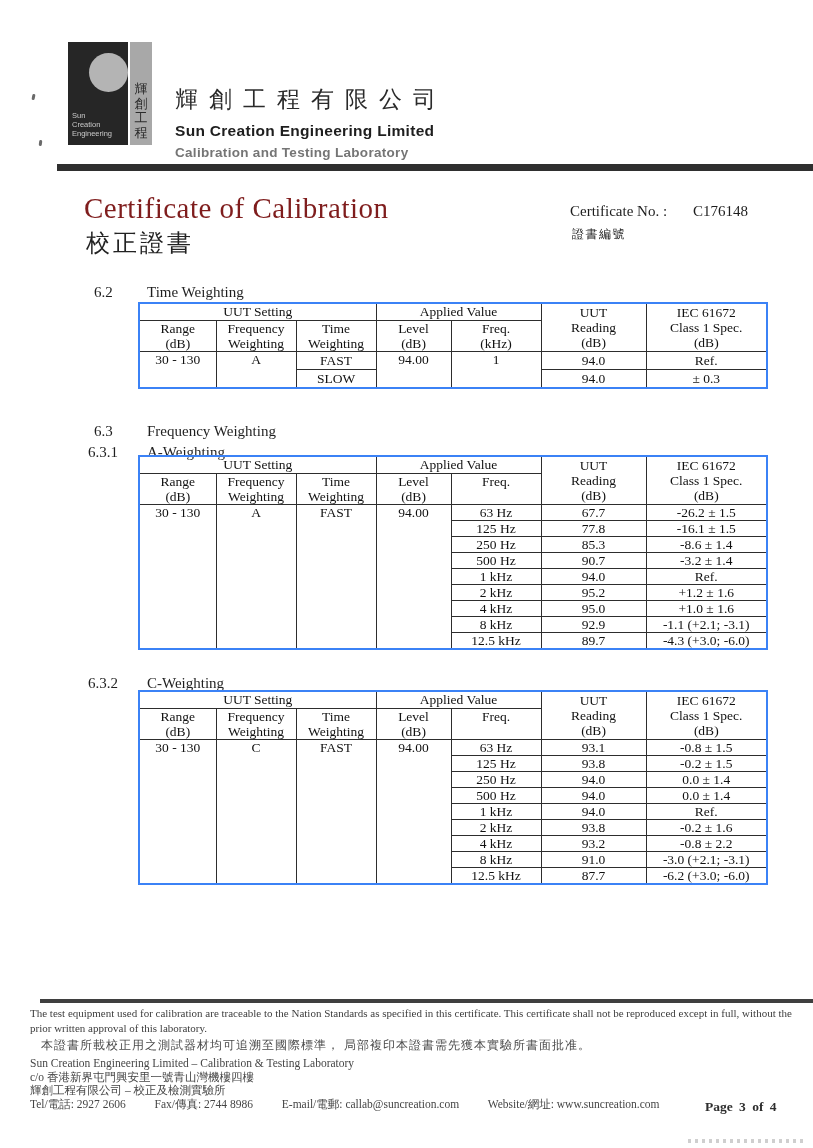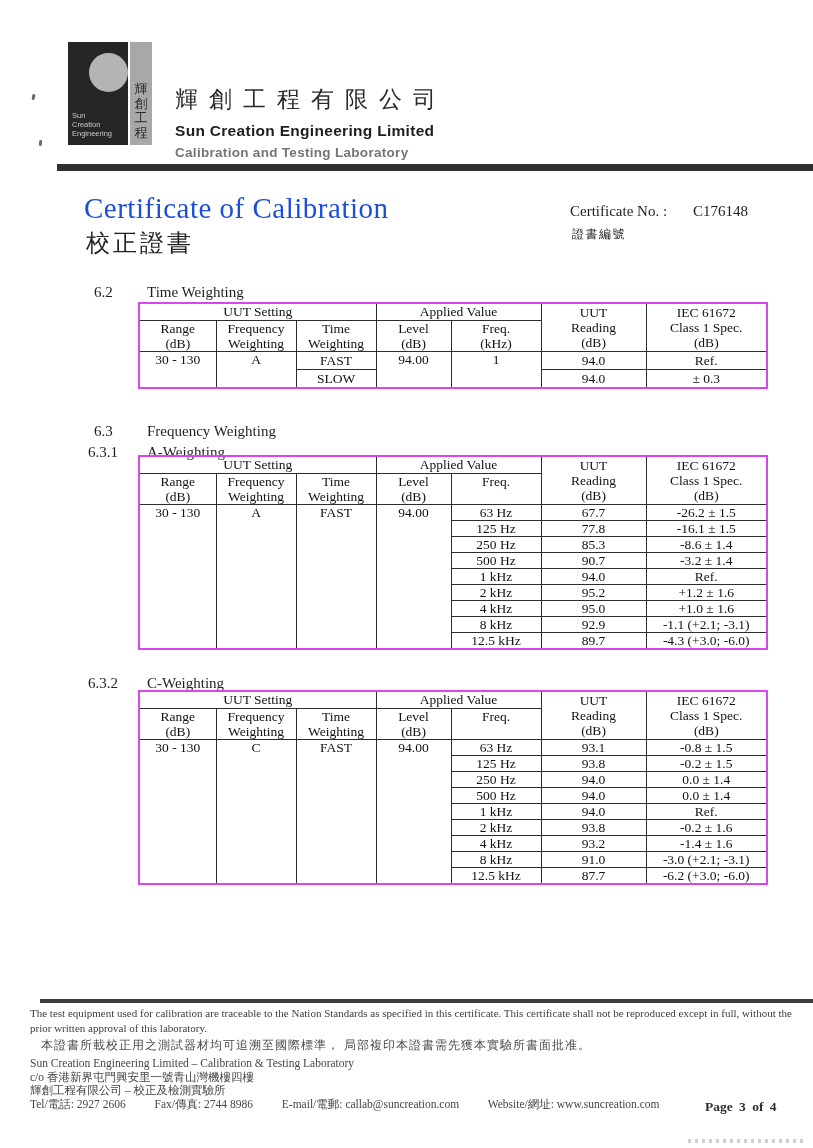--- a/index.html
+++ b/index.html
@@ -28,39 +28,39 @@
   .bar-top { position:absolute; left:57px; top:164px; width:756px; height:7px; background:#2f2f2f; }
   .bar-bottom { position:absolute; left:40px; top:999px; width:773px; height:4px; background:#3f3f3f; }
 
   .mark { position:absolute; width:3px; height:6px; background:#6a6a6a; border-radius:2px; }
   .mark1 { left:32px; top:94px; transform:rotate(12deg); }
   .mark2 { left:39px; top:140px; transform:rotate(8deg); }
   .artifact-dots { position:absolute; left:688px; top:1139px; width:118px; height:4px; opacity:.65;
     background:repeating-linear-gradient(90deg,#b5b5b5 0 3px, transparent 3px 7px); }
 
   
-  .title-en { position:absolute; left:84px; top:192px; font-size:29px; color:#1d4ed8; letter-spacing:0.5px; }
+  .title-en { position:absolute; left:84px; top:192px; font-size:29px; color:#7f1d1d; letter-spacing:0.5px; }
   .title-zh { position:absolute; left:86px; top:227px; font-size:24px; letter-spacing:3px; color:#222; }
   .certno  { position:absolute; left:570px; top:203px; font-size:15px; color:#1d1d1d; white-space:nowrap;text-align:center; }
   .certno .lbl { margin-right:26px; }
   .certno-zh { position:absolute; left:572px; top:226px; font-size:12px; letter-spacing:1.5px; color:#222; }
 
   
   .sec { position:absolute; font-size:15px; color:#1f1f1f; white-space:nowrap; }
   .sec .num { display:inline-block; width:53px; }
   .sec62  { left:94px; top:284px; }
   .sec63  { left:94px; top:423px; }
   .sec631 { left:88px; top:444px; }
   .sec631 .num { width:59px; }
   .sec632 { left:88px; top:675px; }
   .sec632 .num { width:59px; }
 
   
   .tbl-wrap { position:absolute; }
-  .cal-table { border-collapse:collapse; table-layout:fixed; border:2px solid #d946ef; }
+  .cal-table { border-collapse:collapse; table-layout:fixed; border:2px solid #3b82f6; }
   .cal-table td { border:1.5px solid #2d2d2d; font-size:13.5px; text-align:center; padding:0 2px;
     line-height:16px; color:#111; overflow:hidden; white-space:nowrap; }
   .cal-table tr.h1 td { height:16px; }
   .cal-table tr.h2 td { height:30px; line-height:15px; }
   .cal-table .hl { display:block; line-height:15px; }
   .t62 tr.dr td { height:17px; }
   .t63 tbody td { height:15px; line-height:15px; }
   .vtop { vertical-align:top; }
   .spec-left { text-align:left; padding-left:9px; }
 
@@ -376,21 +376,21 @@
             <td>Ref.</td>
           </tr>
           <tr>
             <td>2 kHz</td>
             <td>93.8</td>
             <td class="spec-left">-0.2 ± 1.6</td>
           </tr>
           <tr>
             <td>4 kHz</td>
             <td>93.2</td>
-            <td class="spec-left">-1.4 ± 1.6</td>
+            <td class="spec-left">-0.8 ± 2.2</td>
           </tr>
           <tr>
             <td>8 kHz</td>
             <td>91.0</td>
             <td class="spec-left">-3.0 (+2.1; -3.1)</td>
           </tr>
           <tr>
             <td>12.5 kHz</td>
             <td>87.7</td>
             <td class="spec-left">-6.2 (+3.0; -6.0)</td>

